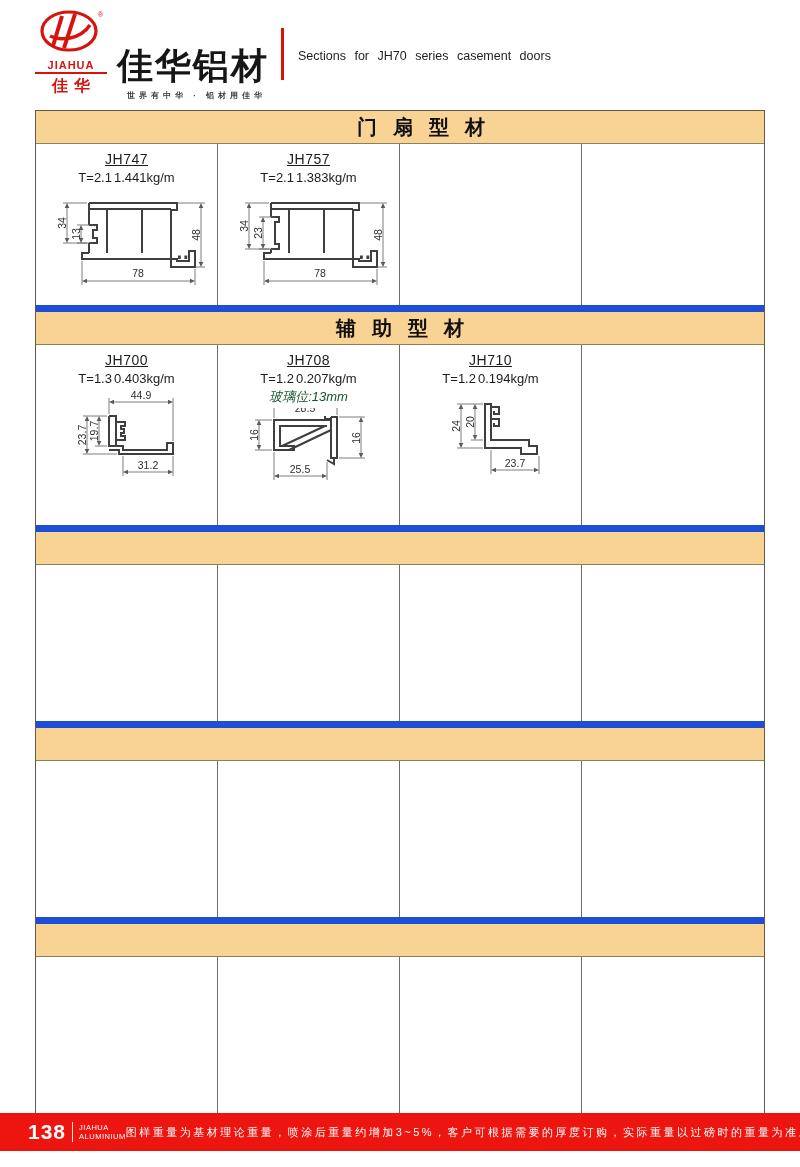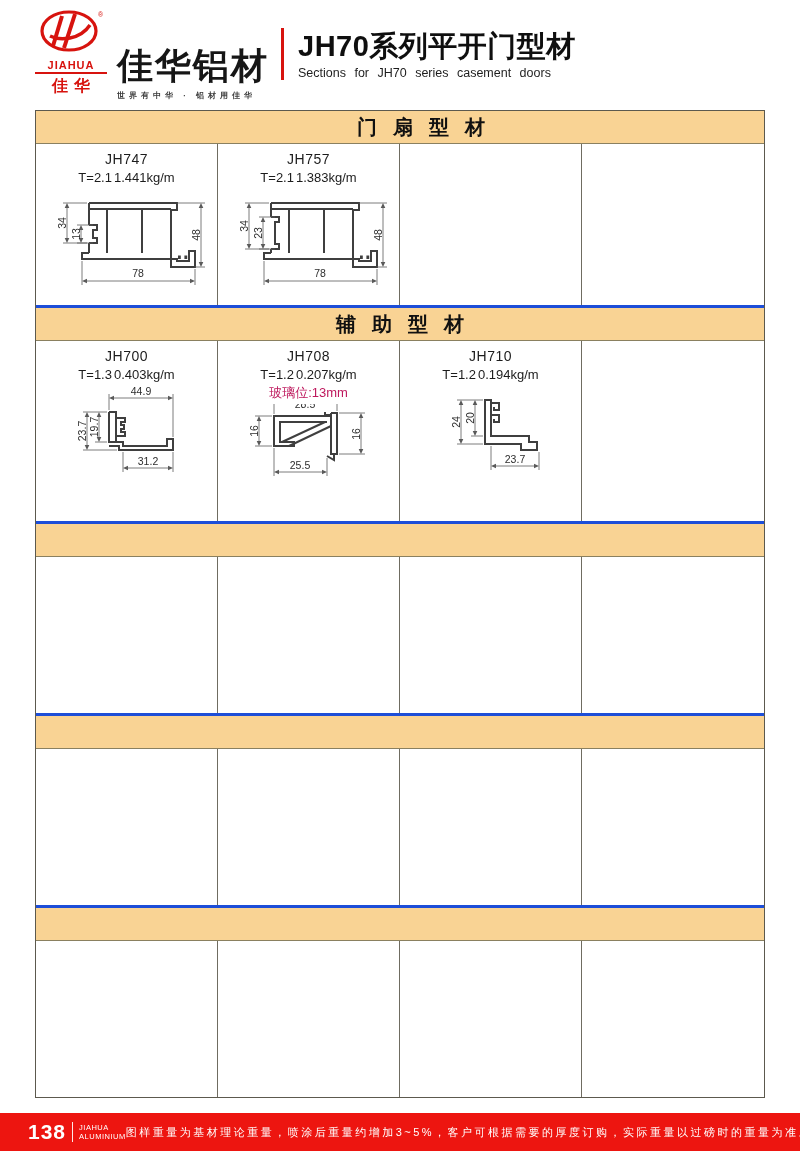--- a/index.html
+++ b/index.html
@@ -7,42 +7,42 @@
         font-family:"Liberation Sans","DejaVu Sans",sans-serif;overflow:hidden;}
 
   
   .header{position:absolute;top:16px;left:35px;right:35px;height:76px;display:flex;align-items:center;}
   .logo-block{display:flex;align-items:flex-start;}
   .logo-mark-wrap{width:72px;text-align:center;margin-top:2px;}
   .logo-en{font-size:11px;font-weight:bold;color:#d7130e;letter-spacing:1px;border-bottom:2px solid #d7130e;padding-bottom:1px;}
   .logo-cn{font-size:16px;font-weight:bold;color:#d7130e;margin-top:2px;letter-spacing:6px;text-indent:6px;}
   .brand-text{margin-left:10px;margin-top:4px;}
   .brand-name{font-size:36px;font-weight:bold;color:#161616;letter-spacing:2px;line-height:1.1;margin-top:35px;}
-  .brand-tagline{font-size:8px;font-weight:bold;color:#3c3c3c;letter-spacing:4px;margin-top:4px;}
+  .brand-tagline{font-size:8px;font-weight:bold;color:#3c3c3c;letter-spacing:4px;margin-top:4px;margin-left:10px;}
   .hdr-divider{width:3px;height:52px;background:#d7130e;margin:0 14px 0 12px;}
   .title-block{margin-top:2px;}
   .title-cn{font-size:29px;font-weight:bold;color:#0f0f0f;letter-spacing:0.5px;line-height:1.15;}
   .title-en{font-size:12.5px;font-weight:500;color:#1e1e1e;word-spacing:5px;margin-top:2px;}
 
   
   .ptable{position:absolute;top:110px;left:35px;width:730px;border:1px solid #5c594e;box-sizing:border-box;}
-  .band{height:32px;background:#f9d394;border-top:3px solid #1d4ed8;border-bottom:1px solid #8a8060;
+  .band{height:32px;background:#f9d394;border-top:7px solid #1d4ed8;border-bottom:1px solid #8a8060;
         display:flex;align-items:center;justify-content:center;
         font-size:20px;font-weight:bold;color:#101010;letter-spacing:16px;text-indent:16px;}
   .band.first{border-top:none;padding-left:42px;}
   .prow{display:grid;grid-template-columns:repeat(4,1fr);}
   .cell{border-right:1px solid #6f6c61;box-sizing:border-box;overflow:hidden;}
   .cell:last-child{border-right:none;}
   .row1 .cell{height:161px;}
   .row2 .cell{height:180px;}
   .rowe .cell{height:156px;}
   .cell-head{text-align:center;padding-top:7px;}
-  .model{font-size:14px;color:#1c1c1c;letter-spacing:0.5px;}
+  .model{font-size:14px;color:#1c1c1c;letter-spacing:0.5px;text-decoration:underline;}
   .spec{font-size:13px;color:#1c1c1c;margin-top:3px;display:flex;justify-content:center;gap:2px;}
-  .gnote{font-size:13px;color:#be185d;margin-top:2px;text-align:center;}
+  .gnote{font-size:13px;color:#14532d;margin-top:2px;text-align:center;font-style:italic;}
   .drawing{display:block;margin:2px auto 0;}
   .metal{fill:none;stroke:#3f3f3f;stroke-width:2;stroke-linejoin:miter;}
   .metal-f{fill:#3f3f3f;stroke:none;}
   .dim{fill:none;stroke:#5a5a5a;stroke-width:0.8;}
   .arr{fill:#5a5a5a;stroke:none;}
   .dtx{fill:#2d2d2d;font-size:10.5px;text-anchor:middle;}
 
   
   .footer{position:absolute;left:0;top:1113px;width:800px;height:38px;background:#ed1510;
           display:flex;align-items:center;justify-content:space-between;box-sizing:border-box;
@@ -71,21 +71,20 @@
         <div class="logo-en">JIAHUA</div>
         <div class="logo-cn">佳华</div>
       </div>
       <div class="brand-text">
         <div class="brand-name">佳华铝材</div>
         <div class="brand-tagline">世界有中华 · 铝材用佳华</div>
       </div>
     </div>
     <div class="hdr-divider"></div>
     <div class="title-block">
-      <div class="title-cn">JH70系列平开门型材</div>
       <div class="title-en">Sections for JH70 series casement doors</div>
     </div>
   </div>
 
   <div class="ptable">
 
     <div class="band first">
       <span>门扇型材</span>
     </div>
 

